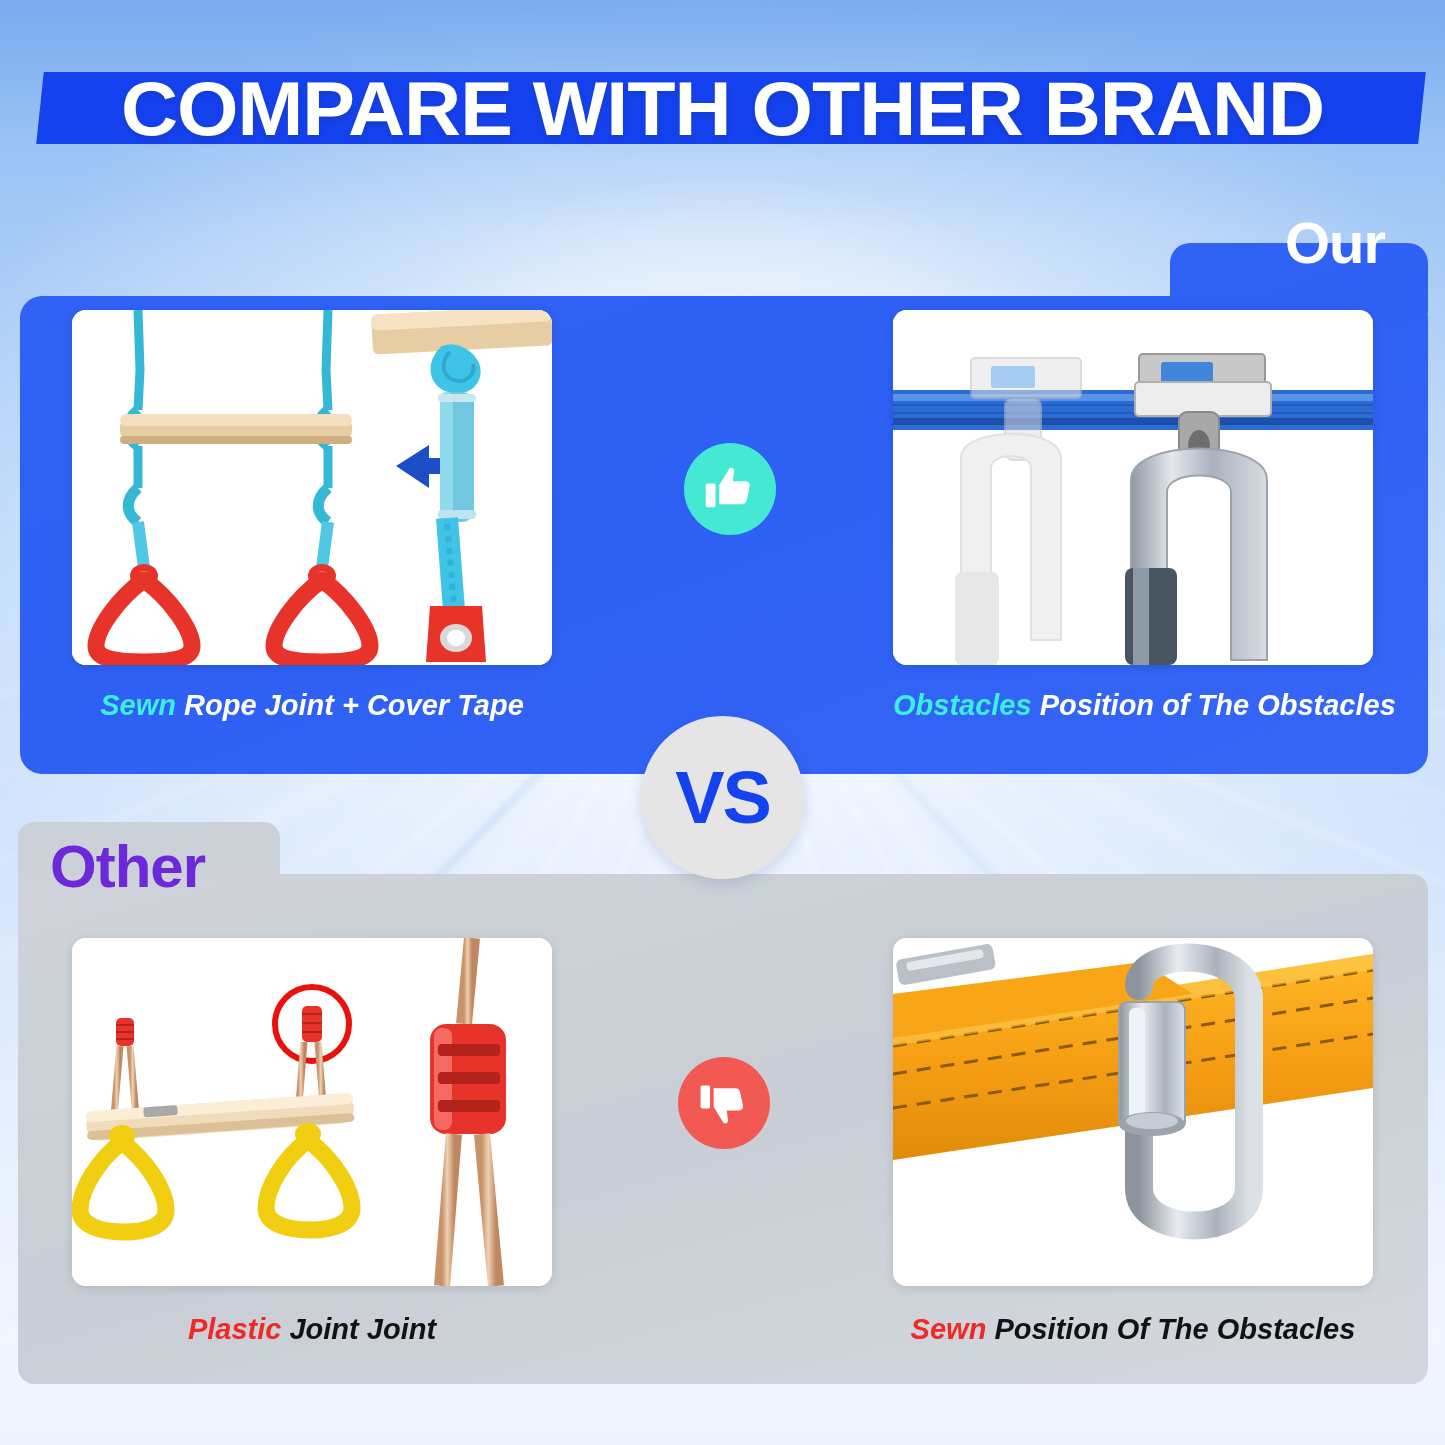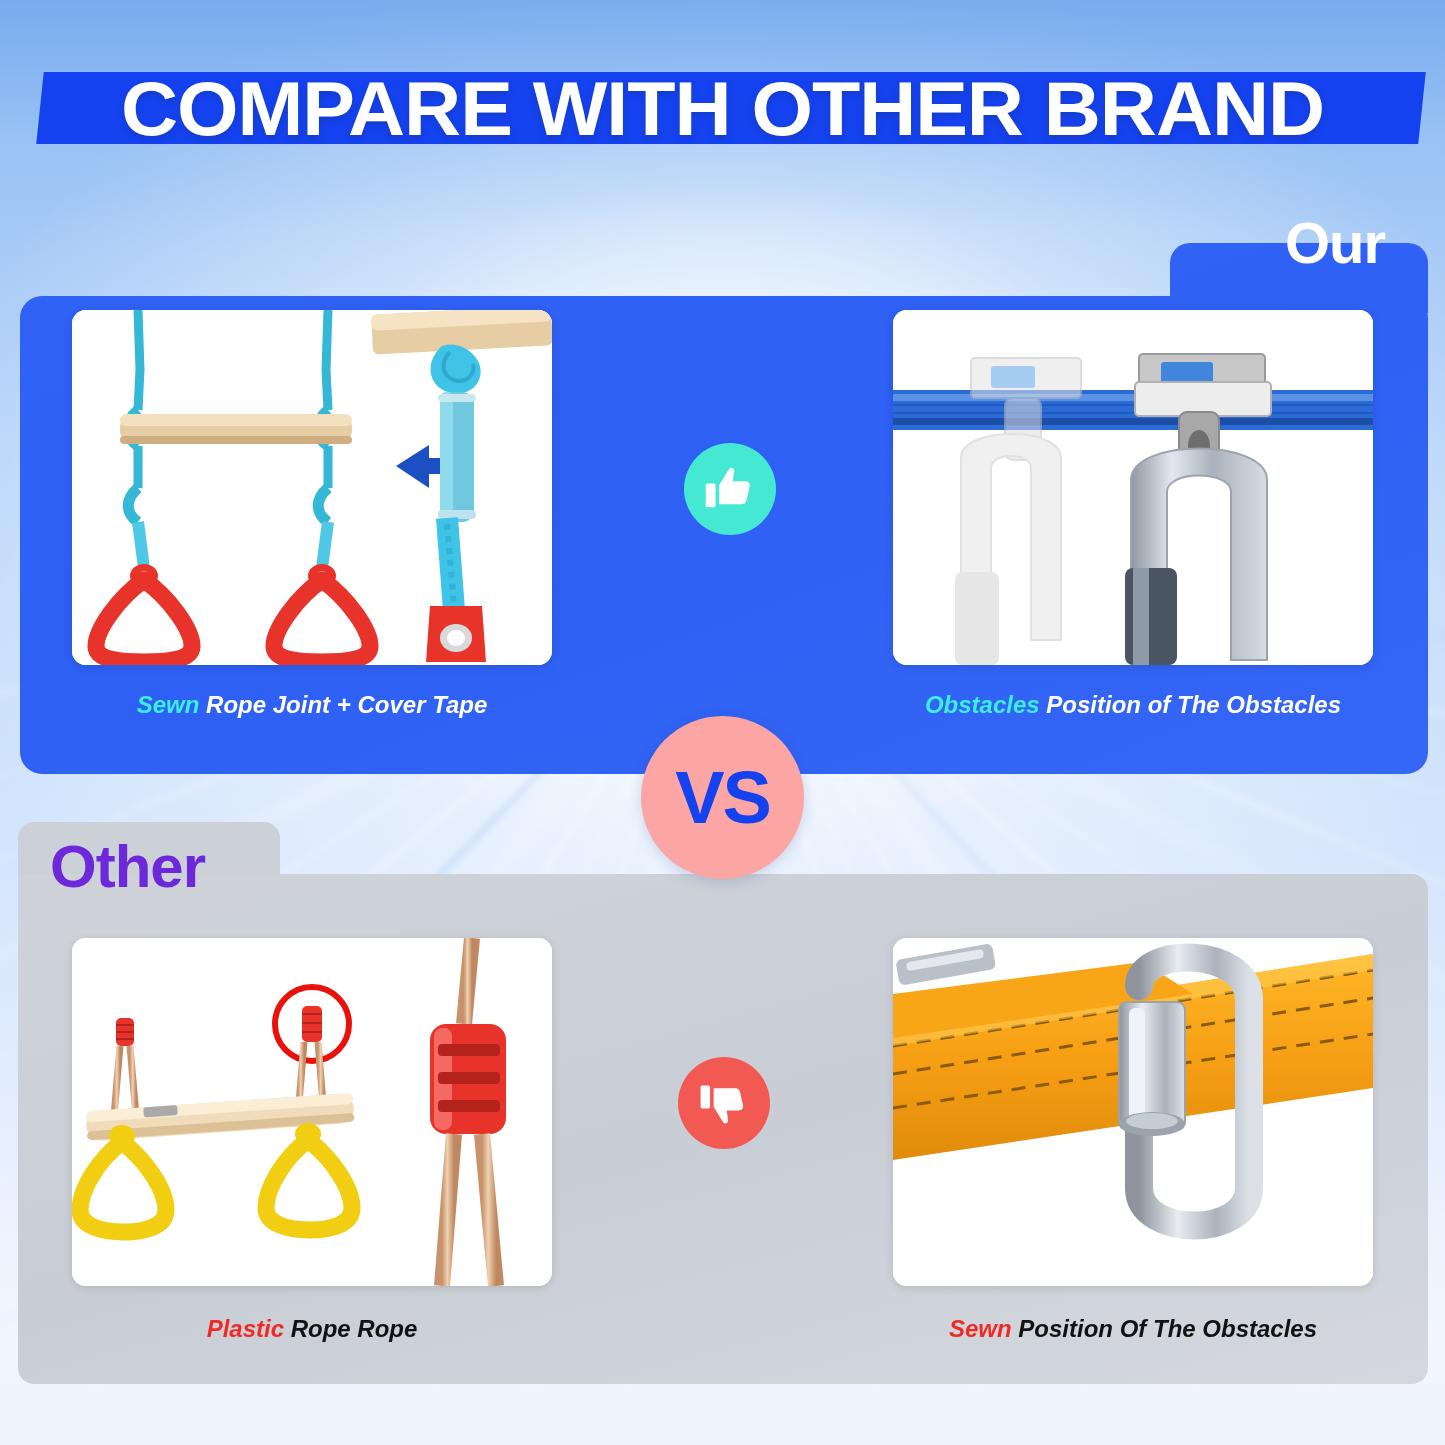--- a/index.html
+++ b/index.html
@@ -90,21 +90,21 @@
     background:#fff;
     border-radius:14px;
     overflow:hidden;
     box-shadow:0 2px 10px rgba(0,0,0,.12);
   }
   #our-photo-left  { left:72px;  top:310px; width:480px; height:355px; z-index:4; }
   #our-photo-right { left:893px; top:310px; width:480px; height:355px; z-index:4; }
 
   #our-cap-left  { position:absolute; left:72px;  top:688px; width:480px; z-index:5; text-align:center; }
   #our-cap-right { position:absolute; left:893px; top:688px; width:480px; z-index:5; text-align:center; }
-  .cap { font-style:italic; font-weight:bold; font-size:24px; line-height:34px; white-space:nowrap; }
+  .cap { font-style:italic; font-weight:bold; font-size:29px; line-height:34px; white-space:nowrap; }
   .cap .hi-good { color:#3BEFE0; }
   .cap .rest-good { color:#ffffff; }
   .cap .hi-bad { color:#EF2A26; }
   .cap .rest-bad { color:#121212; }
 
   
   #other-panel { position:absolute; left:18px; top:822px; width:1410px; height:562px; z-index:2; }
   #other-panel .tab {
     position:absolute; left:0; top:0; width:262px; height:62px;
     background:#CCD1D8; border-radius:16px 16px 0 0;
@@ -126,21 +126,21 @@
   
   .round-badge {
     position:absolute; border-radius:50%;
     display:flex; align-items:center; justify-content:center;
     z-index:6;
   }
   #thumb-up-badge   { left:684px; top:443px;  width:92px; height:92px; background:#45E9D3; }
   #thumb-down-badge { left:678px; top:1057px; width:92px; height:92px; background:#F25953; }
   #vs-badge {
     left:641px; top:716px; width:163px; height:163px;
-    background:#fca5a5; z-index:8;
+    background:#e5e5e5; z-index:8;
     box-shadow:0 3px 14px rgba(30,60,140,.18);
   }
   #vs-text { color:#1542EF; font-weight:900; font-size:74px; letter-spacing:-2px; line-height:74px; }
 
   
   .photo svg { display:block; width:100%; height:100%; }
 </style>
 </head>
 <body>
 
@@ -403,21 +403,21 @@
       <rect x="226" y="64" width="66" height="128" rx="8" fill="url(#steel2)" stroke="#9AA2AC" stroke-width="2"></rect>
       <rect x="236" y="70" width="16" height="116" rx="6" fill="#F0F3F7"></rect>
       <ellipse cx="259" cy="186" rx="33" ry="12" fill="#9BA3AD"></ellipse>
       <ellipse cx="259" cy="183" rx="26" ry="8" fill="#C6CCD3"></ellipse>
     </g>
   </svg>
 </div>
 
 <div id="other-cap-left">
   <span class="cap">
-    <span class="hi-bad">Plastic</span><span class="rest-bad"> Rope Rope</span>
+    <span class="hi-bad">Plastic</span><span class="rest-bad"> Joint Joint</span>
   </span>
 </div>
 <div id="other-cap-right">
   <span class="cap">
     <span class="hi-bad">Sewn</span><span class="rest-bad"> Position Of The Obstacles</span>
   </span>
 </div>
 
 <div class="round-badge" id="thumb-down-badge">
   <svg width="54" height="54" viewBox="0 0 24 24" fill="#ffffff" aria-hidden="true">

